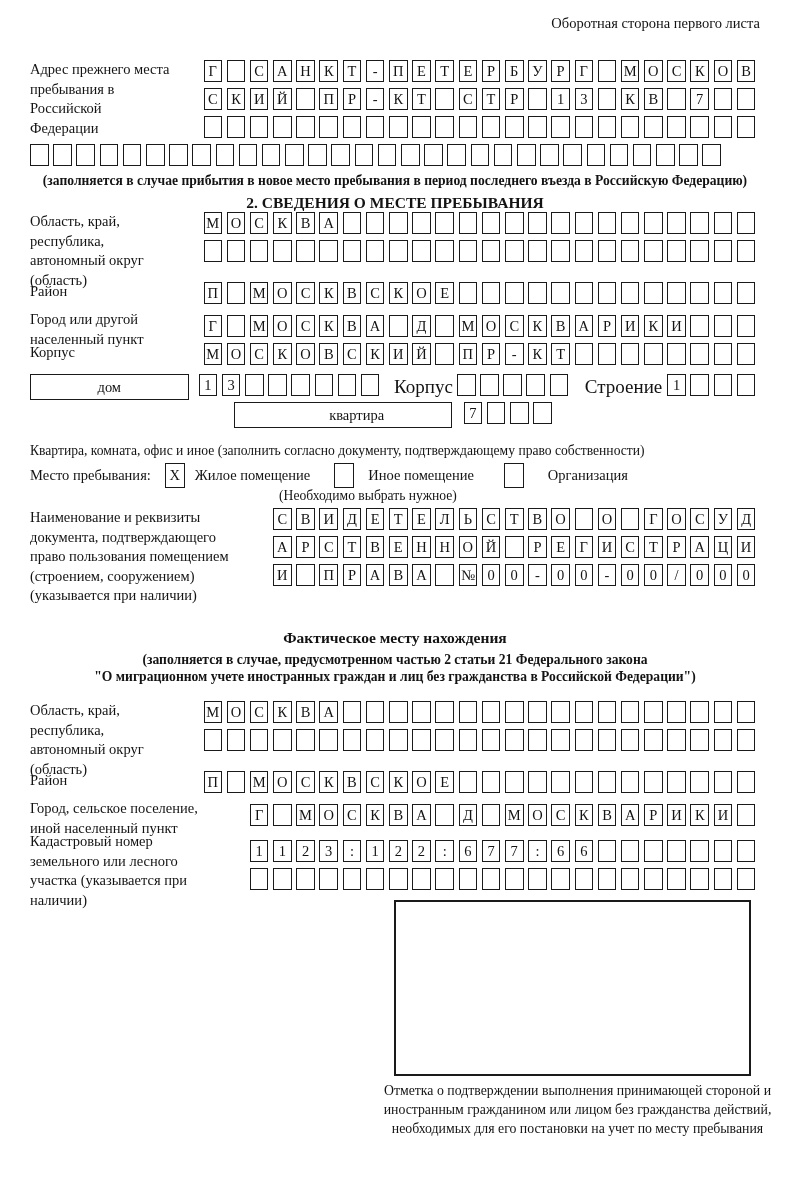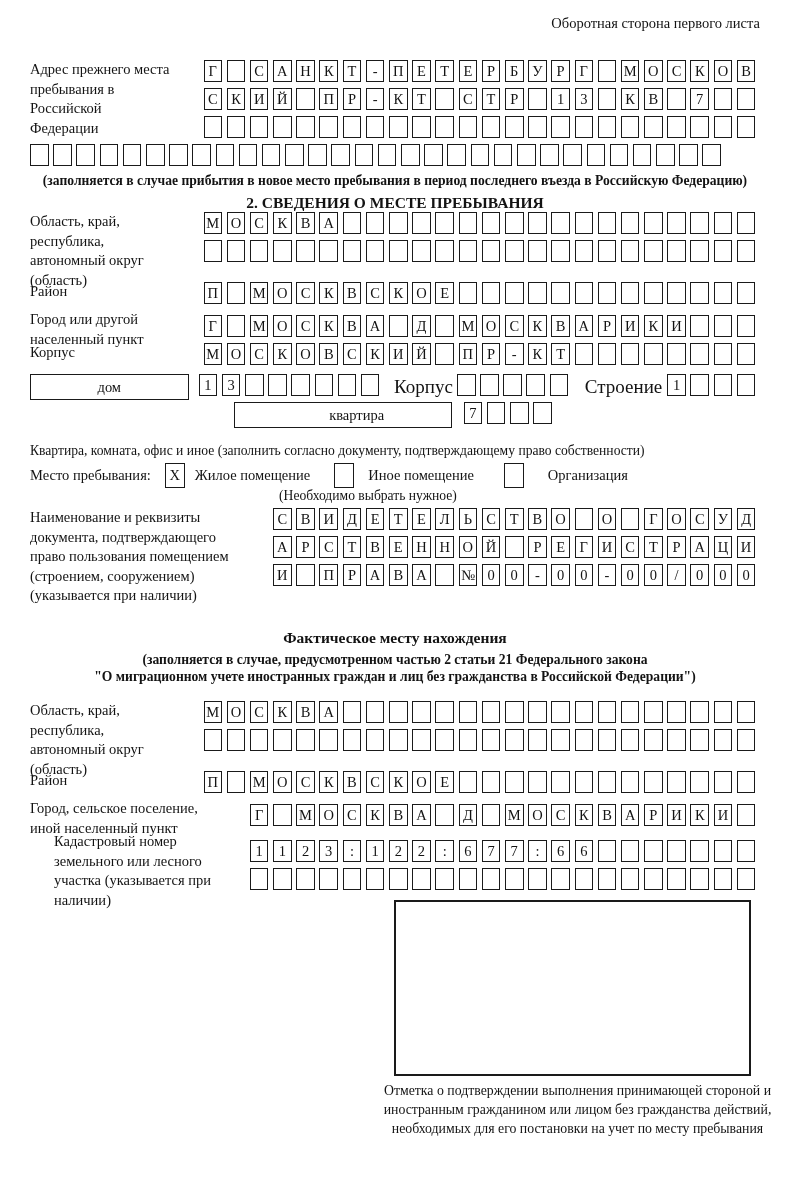--- a/index.html
+++ b/index.html
@@ -565,21 +565,21 @@
           <span class="cell">Р</span>
           <span class="cell">И</span>
           <span class="cell">К</span>
           <span class="cell">И</span>
           <span class="cell"></span>
         </div>
       </div>
   </div>
 
   <div class="row cad-blk">
-    <div class="label" style="width:175px;margin-left:24px;">Кадастровый номер земельного или лесного участка (указывается при наличии)</div>
+    <div class="label" style="width:175px;">Кадастровый номер земельного или лесного участка (указывается при наличии)</div>
     <div class="grids">
       <div class="grid">
           <span class="cell">1</span>
           <span class="cell">1</span>
           <span class="cell">2</span>
           <span class="cell">3</span>
           <span class="cell">:</span>
           <span class="cell">1</span>
           <span class="cell">2</span>
           <span class="cell">2</span>

